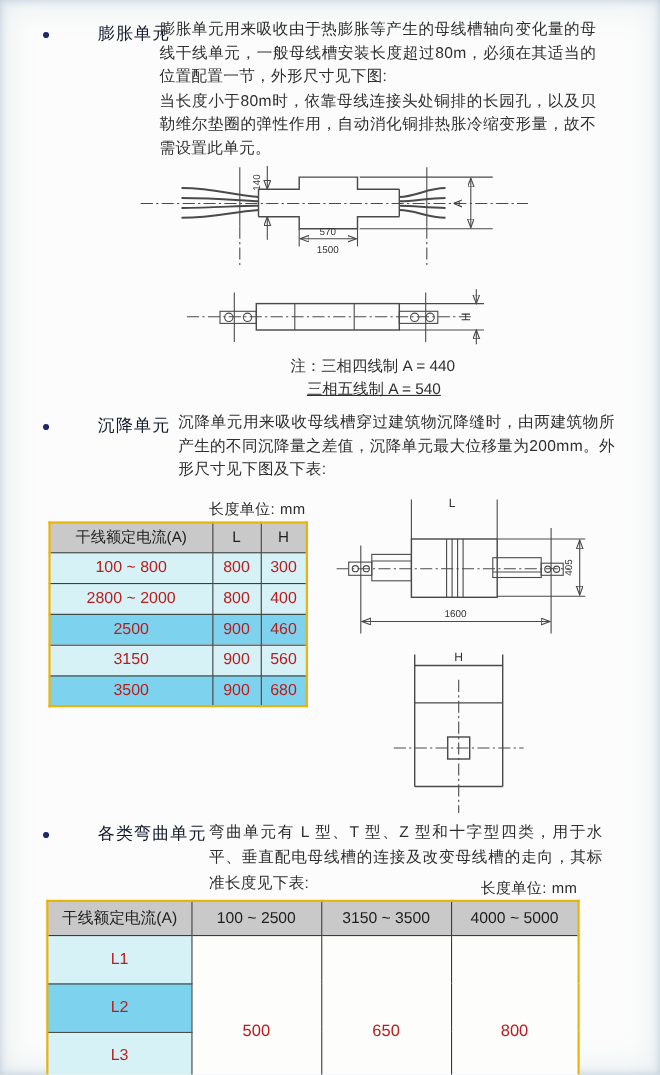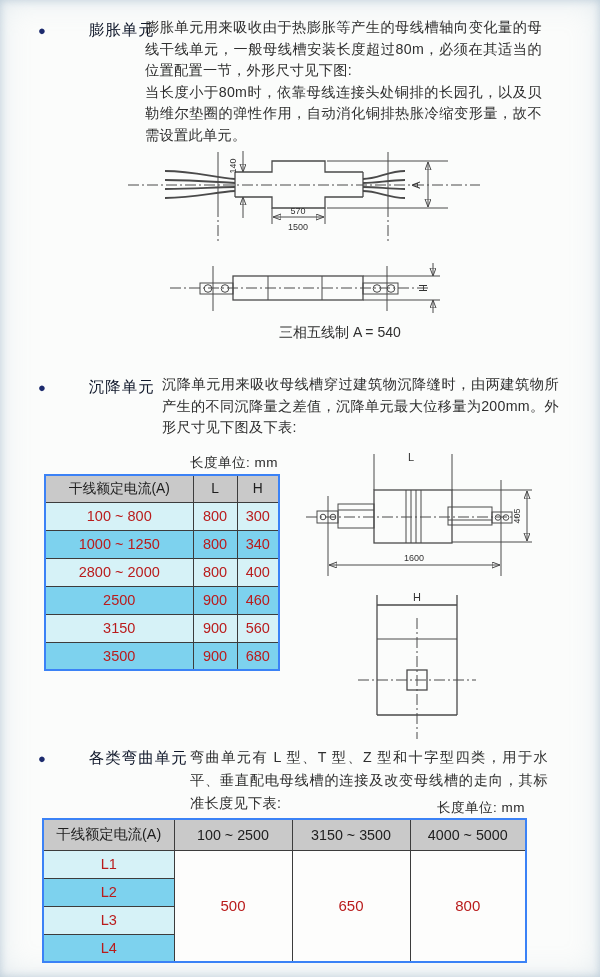--- a/index.html
+++ b/index.html
@@ -9,38 +9,38 @@
     position:relative; width:600px; height:977px; margin:0 auto;
     background:#fbfcfb; overflow:hidden;
     box-shadow: inset 0 0 8px rgba(130,160,185,.45), inset 0 0 30px rgba(150,180,205,.25);
   }
   .sec-head { position:absolute; left:38px; display:flex; align-items:center; gap:7px; }
   .bullet { color:#1c2a6d; font-size:13px; line-height:1; }
   .sec-title { color:#0f172a; font-size:15.5px; font-weight:normal; letter-spacing:1px;margin-left:36px; }
   .body-text { position:absolute; color:#2f2f2f; font-size:14.2px; line-height:21.6px;
     text-align:justify; letter-spacing:.3px; }
   .note { position:absolute; left:264px; top:322px; color:#2f2f2f; font-size:14px; line-height:21px; }
-  .note .l2 { padding-left:15px; }
+  .note .l2 { padding-left:15px;text-decoration:underline; }
   .unit-label { position:absolute; text-align:right; font-size:13.5px; color:#2a2a2a; letter-spacing:.5px; }
   svg { position:absolute; overflow:visible; }
   svg line, svg path, svg rect.dr, svg circle { stroke:#4a4a4a; fill:none; }
   .dd { stroke-dasharray:11 3 2 3; }
   .dim-t { font-size:9px; fill:#333; font-family:"Liberation Sans",sans-serif; }
   .lab-t { font-size:11px; fill:#333; font-family:"Liberation Sans",sans-serif; }
   table { position:absolute; border-collapse:collapse; table-layout:fixed; background:#fff; }
   table, th, td { border:1px solid #3c3c3c; }
-  table { border:2px solid #3b82f6; }
+  table { border:2px solid #eab308; }
   th { background:#c9c9c9; font-weight:normal; color:#1e1e1e; }
   td { color:#b91c1c; text-align:center; }
   .t1 { left:44px; top:474px; width:234px; }
   .t1 th { height:27px; font-size:13.8px; }
   .t1 td { height:28px; font-size:14.5px; }
   .t2 { left:42px; top:818px; width:483px; }
   .t2 th { height:31px; font-size:14.3px; }
-  .t2 td { height:28px; font-size:14.5px; }
+  .t2 td { height:44px; font-size:14.5px; }
   .row-light td, td.light { background:#d6f2f7; }
   .row-med td, td.med { background:#7dd2ee; }
   .t2 td.val { background:#fdfdfc; font-size:15px; }
 </style>
 </head>
 <body>
 
 <div class="page">
 
   <div class="sec-head" style="top:20px">
@@ -108,20 +108,21 @@
     <line x1="83" y1="10" x2="83" y2="55"></line>
     <line x1="257" y1="10" x2="257" y2="55"></line>
     <line x1="233" y1="20" x2="310" y2="20"></line>
     <line x1="233" y1="44" x2="310" y2="44"></line>
     <line x1="303" y1="7" x2="303" y2="20" marker-end="url(#ar2)"></line>
     <line x1="303" y1="57" x2="303" y2="44" marker-end="url(#ar2)"></line>
     <text class="lab-t" transform="rotate(-90 297 32)" x="297" y="32" text-anchor="middle">H</text>
   </svg>
 
   <div class="note">
+    <div><span>注：</span><span>三相四线制 A = 440</span></div>
     <div class="l2">三相五线制 A = 540</div>
   </div>
 
   <div class="sec-head" style="top:377px">
     <span class="bullet">●</span>
     <span class="sec-title">沉降单元</span>
   </div>
   <div class="body-text" style="left:162px; top:374px; width:397px">
     <p>沉降单元用来吸收母线槽穿过建筑物沉降缝时，由两建筑物所产生的不同沉降量之差值，沉降单元最大位移量为200mm。外形尺寸见下图及下表:</p>
   </div>
@@ -139,25 +140,20 @@
         <th>干线额定电流(A)</th>
         <th>L</th>
         <th>H</th>
       </tr>
     </thead>
     <tbody>
       <tr class="row-light">
         <td>100 ~ 800</td>
         <td>800</td>
         <td>300</td>
-      </tr>
-      <tr class="row-med">
-        <td>1000 ~ 1250</td>
-        <td>800</td>
-        <td>340</td>
       </tr>
       <tr class="row-light">
         <td>2800 ~ 2000</td>
         <td>800</td>
         <td>400</td>
       </tr>
       <tr class="row-med">
         <td>2500</td>
         <td>900</td>
         <td>460</td>

